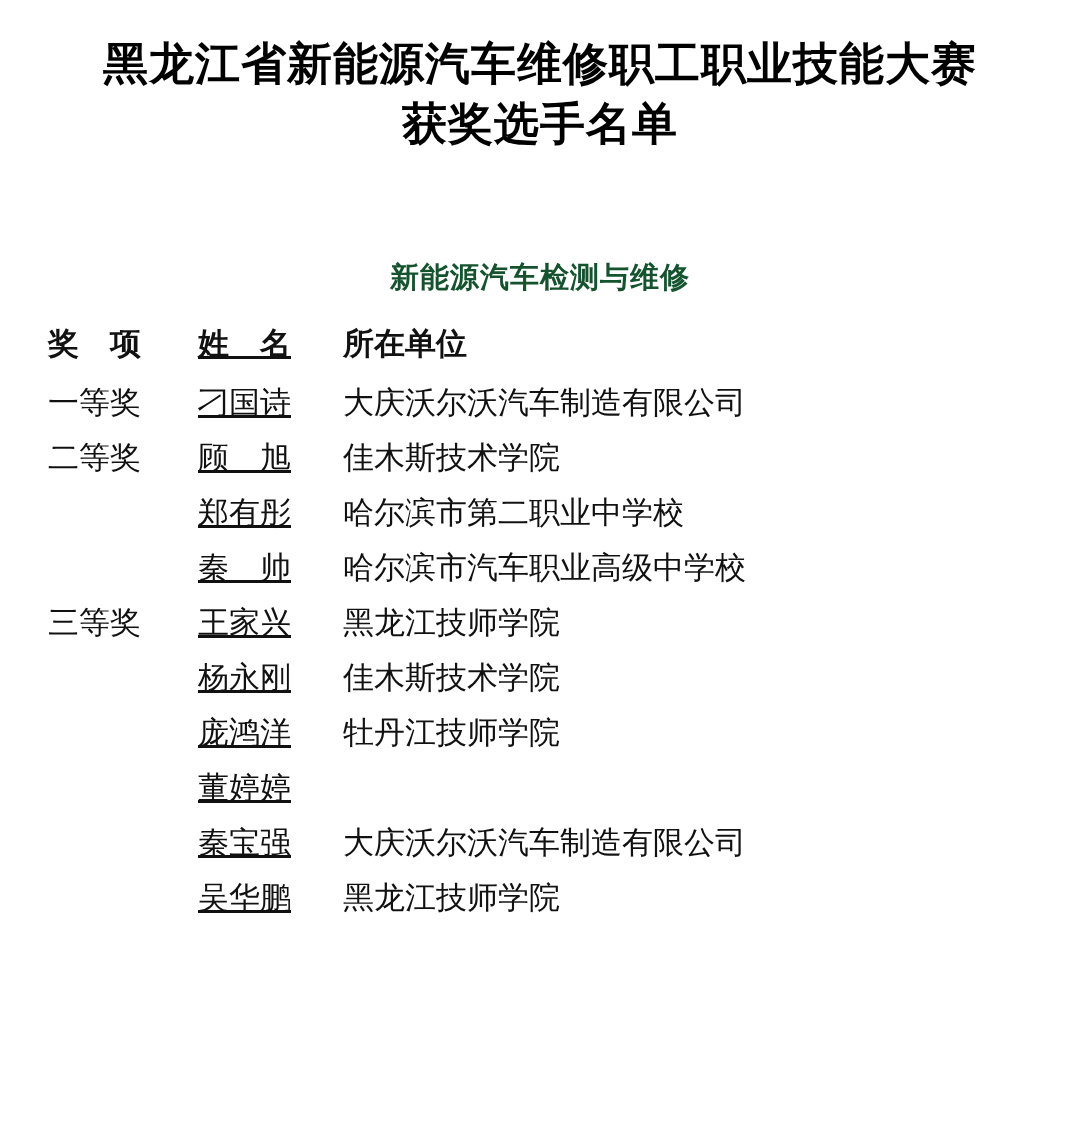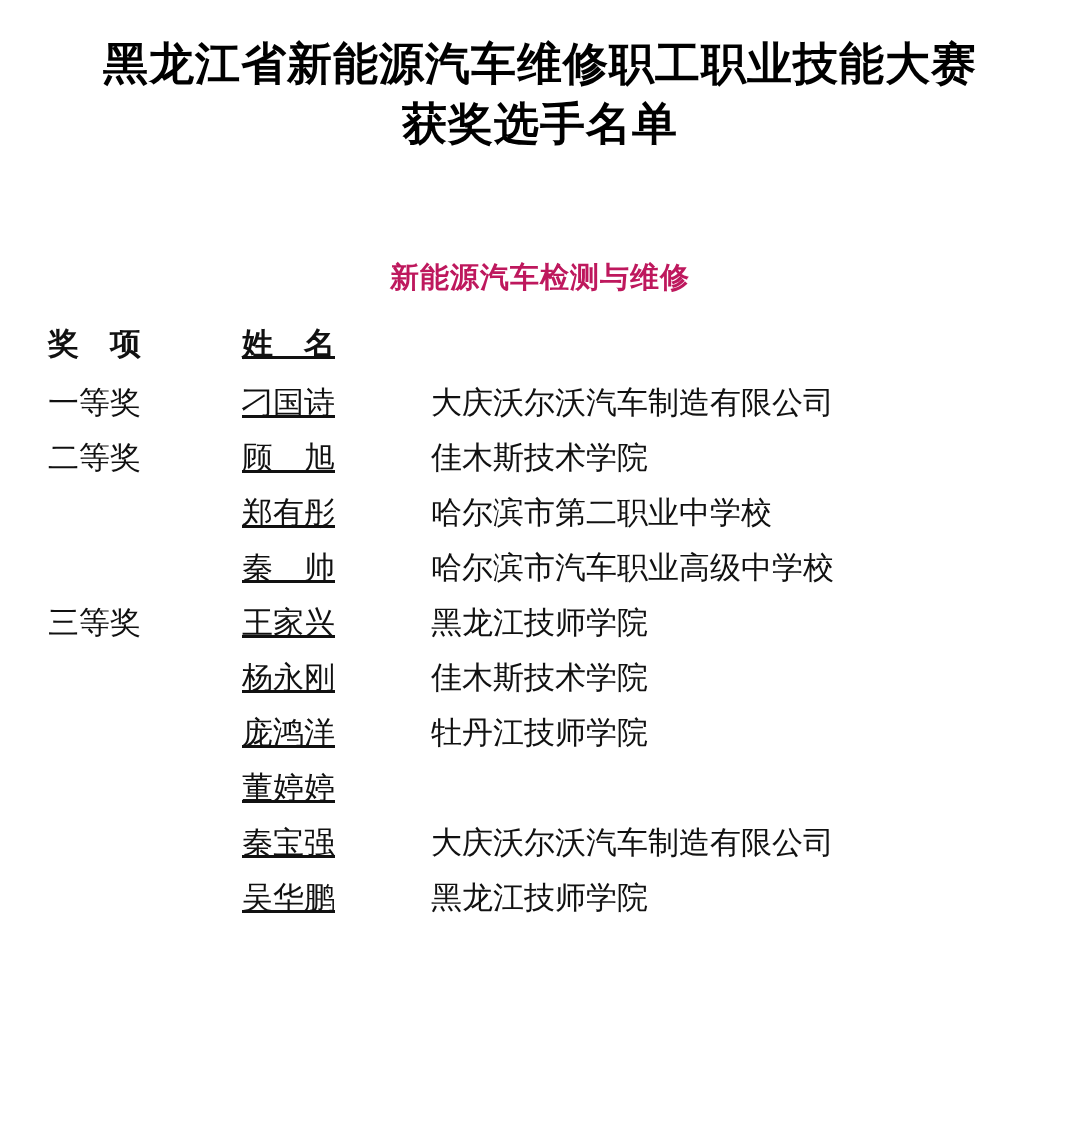--- a/index.html
+++ b/index.html
@@ -34,35 +34,34 @@
   }
   .title-line {
     display: block;
     white-space: nowrap;
   }
   .section-title {
     text-align: center;
     font-weight: bold;
     font-size: 29px;
     letter-spacing: 1px;
-    color: #be185d;
+    color: #14532d;
     margin-top: 104px;
   }
   .table {
     margin-top: 30px;
     padding-left: 8px;
   }
   .row {
     display: flex;
     align-items: baseline;
     font-size: 31px;
     line-height: 1;
     margin-bottom: 24px;
     color: #111111;
-    gap: 44px;
   }
   .row.header-row {
     font-weight: bold;
     margin-bottom: 28px;
   }
   .col-award {
     width: 150px;
     flex: 0 0 150px;
     white-space: nowrap;
     letter-spacing: 0;
@@ -88,20 +87,21 @@
     <span class="title-line">获奖选手名单</span>
   </h1>
 
   <div class="section-title">新能源汽车检测与维修</div>
 
   <div class="table">
 
     <div class="row header-row">
       <div class="col-award">奖　项</div>
       <div class="col-name">姓　名</div>
+      <div class="col-unit">所在单位</div>
     </div>
 
     <div class="row">
       <div class="col-award">一等奖</div>
       <div class="col-name">刁国诗</div>
       <div class="col-unit">大庆沃尔沃汽车制造有限公司</div>
     </div>
 
     <div class="row">
       <div class="col-award">二等奖</div>

